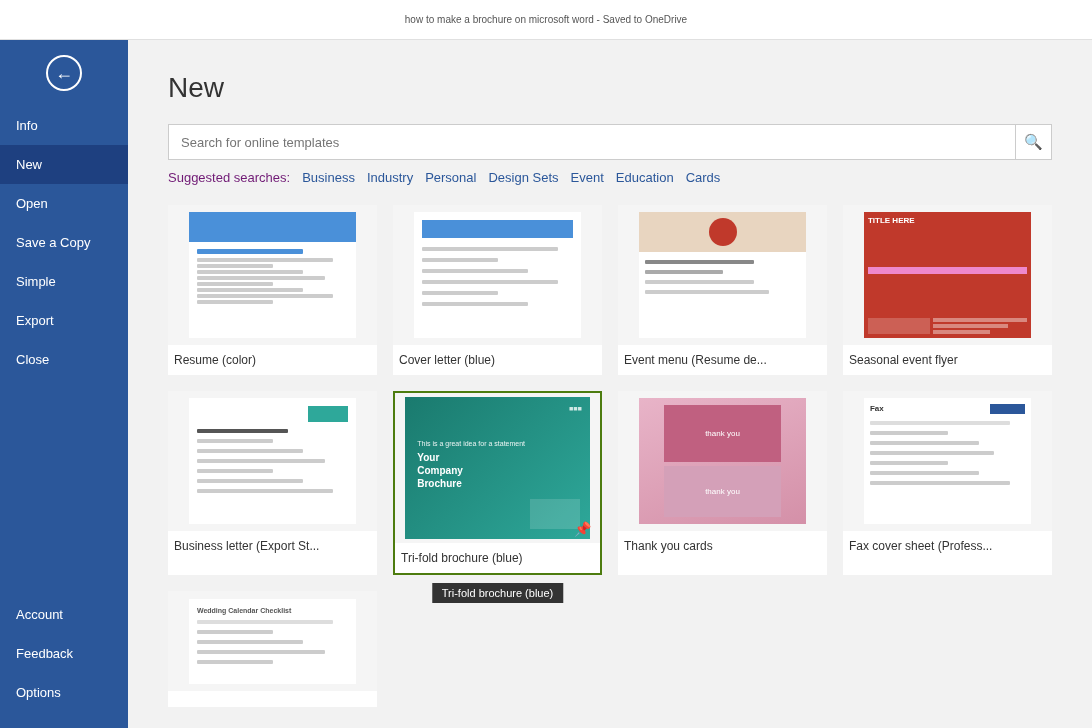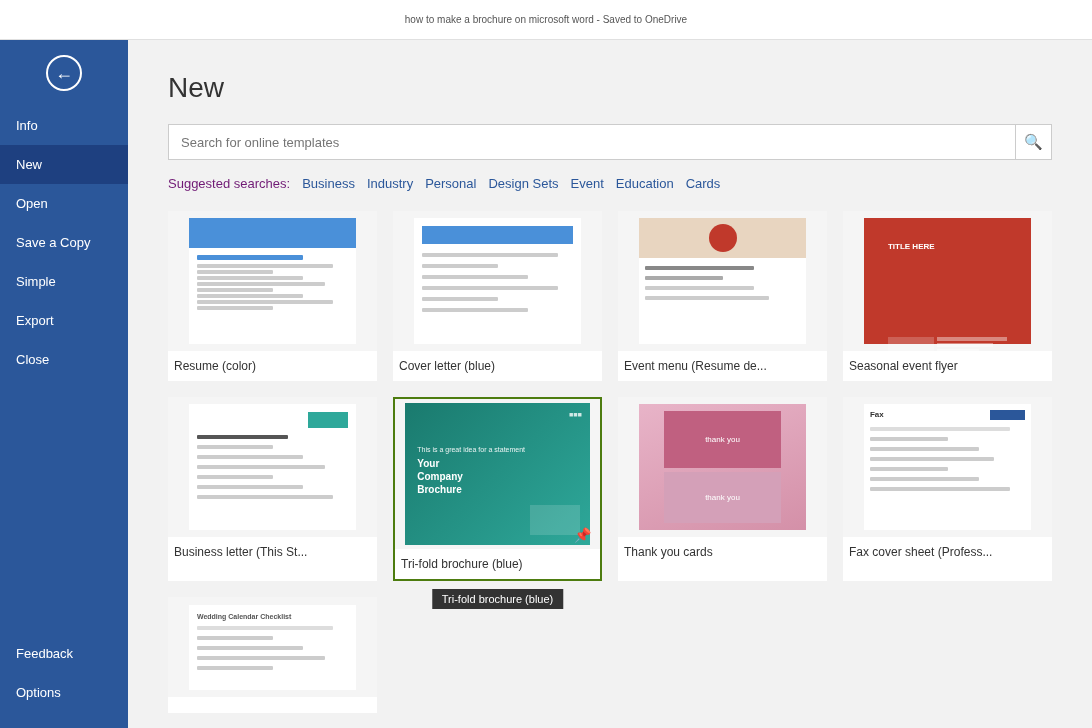--- a/index.html
+++ b/index.html
@@ -95,21 +95,21 @@
       font-size: 28px;
       font-weight: 300;
       color: #333;
       margin-bottom: 20px;
     }
 
     
     .search-container {
       display: flex;
       align-items: flex-end;
-      margin-bottom: 16px;
+      margin-bottom: 10px;
     }
 
     .search-input {
       flex: 1;
       height: 36px;
       border: 1px solid #ccc;
       padding: 0 12px;
       font-size: 13px;
       color: #999;
       outline: none;
@@ -267,20 +267,23 @@
         <span>Export</span>
       </div>
       <div class="sidebar-item">
         <span>Close</span>
       </div>
 
       <div class="sidebar-divider"></div>
 
       <div class="sidebar-bottom">
         <div class="sidebar-item">
+          <span>Account</span>
+        </div>
+        <div class="sidebar-item">
           <span>Feedback</span>
         </div>
         <div class="sidebar-item">
           <span>Options</span>
         </div>
       </div>
     </nav>
   </div>
 
   <div class="content">
@@ -350,21 +353,21 @@
               <div class="stripe med" style="background:#ccc;"></div>
               <div class="stripe" style="width:80%; background:#ccc;"></div>
             </div>
           </div>
         </div>
         <div class="template-label">Event menu (Resume de...</div>
       </div>
 
       <div class="template-card">
         <div class="template-thumb">
-          <div style="background:#c0392b; width:80%; height:90%; display:flex; flex-direction:column; padding:24px; color:#fff;gap:40px;">
+          <div style="background:#c0392b; width:80%; height:90%; display:flex; flex-direction:column; padding:4px; color:#fff;gap:40px;">
             <div style="font-size:8px; font-weight:bold; color:#fff; margin-bottom:2px;">TITLE HERE</div>
             <div style="background:#e8c; height:12px; margin-bottom:4px;"></div>
             <div style="display:flex; gap:3px; flex:1;">
               <div style="background:rgba(255,255,255,0.2); flex:1;"></div>
               <div style="display:flex; flex-direction:column; gap:2px; flex:1.5;">
                 <div style="height:4px; background:rgba(255,255,255,0.4);"></div>
                 <div style="height:4px; background:rgba(255,255,255,0.4); width:80%;"></div>
                 <div style="height:4px; background:rgba(255,255,255,0.4); width:60%;"></div>
               </div>
             </div>
@@ -381,21 +384,21 @@
               </div>
             <div class="stripe" style="width:60%; background:#555;"></div>
             <div class="stripe short"></div>
             <div class="stripe med"></div>
             <div class="stripe" style="width:85%;"></div>
             <div class="stripe short"></div>
             <div class="stripe med"></div>
             <div class="stripe" style="width:90%;"></div>
           </div>
         </div>
-        <div class="template-label">Business letter (This St...</div>
+        <div class="template-label">Business letter (Export St...</div>
       </div>
 
       <div class="template-card highlighted" style="position:relative;">
         <div class="template-thumb" style="height:150px;">
           <div style="background: linear-gradient(135deg, #1a7a6e 0%, #2ea89a 100%); width:90%; height:95%; display:flex; flex-direction:column; align-items:flex-start; justify-content:center; padding:12px; color:#fff; position:relative;">
             <div style="font-size:7px; margin-bottom:4px; opacity:0.9;">This is a great idea for a statement</div>
             <div style="font-size:10px; font-weight:bold; line-height:1.3; margin-bottom:6px;">Your<br>Company<br>Brochure</div>
             <div style="position:absolute; right:8px; top:8px; font-size:7px; opacity:0.8;">■■■</div>
             <div style="width:50px; height:30px; background:rgba(255,255,255,0.15); position:absolute; bottom:10px; right:10px;"></div>
           </div>

